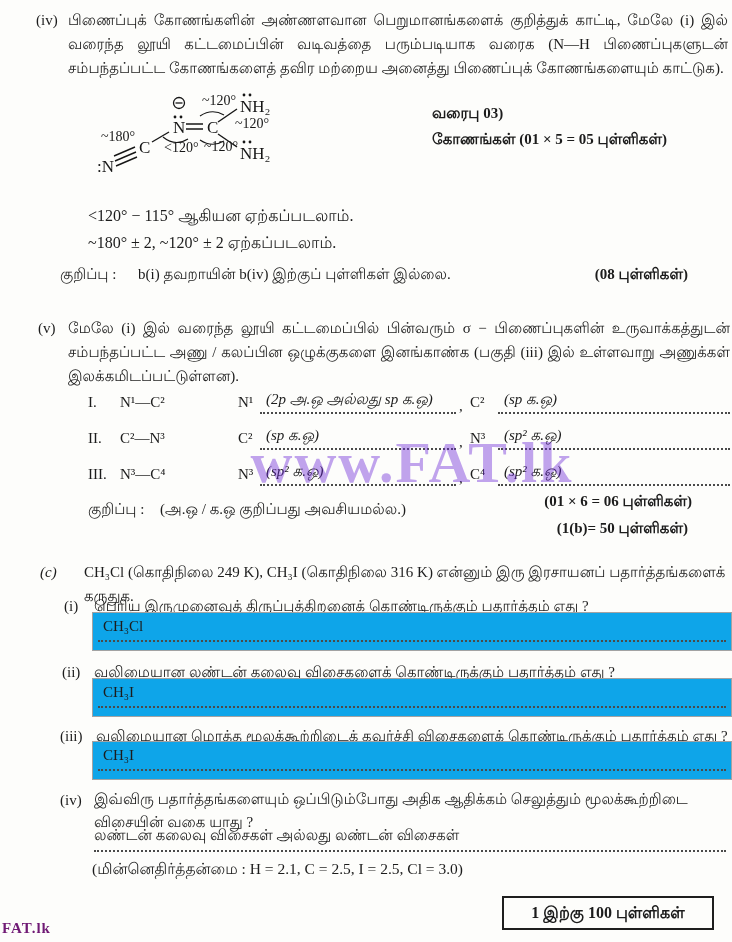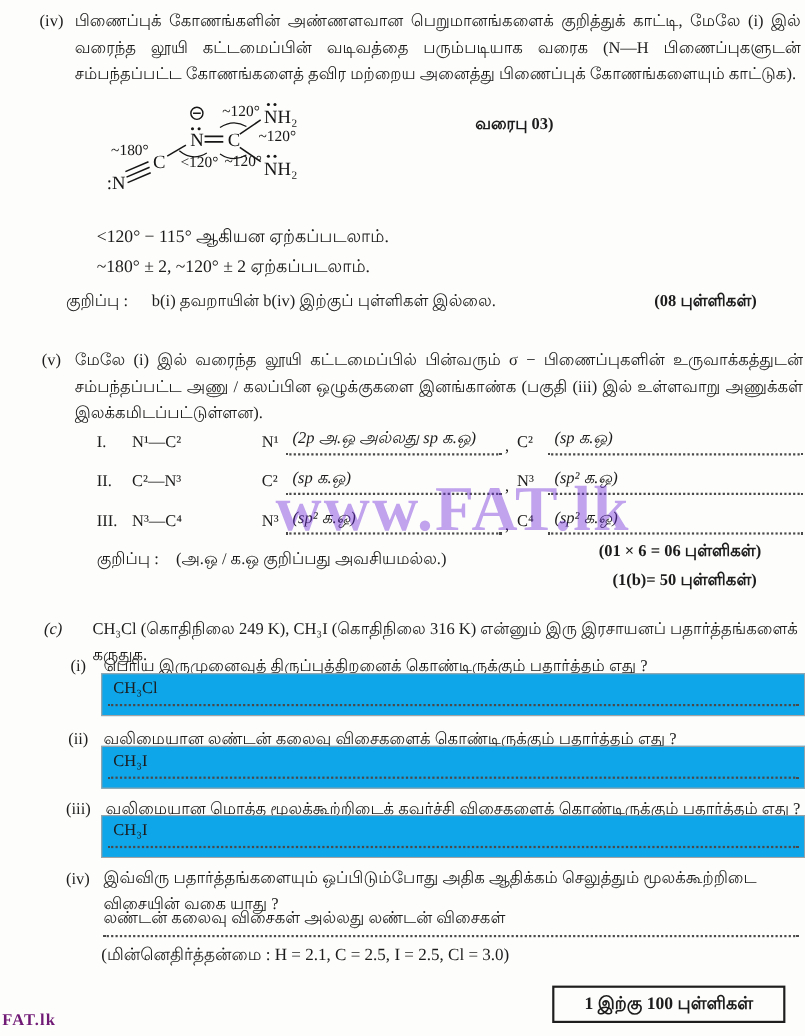--- a/index.html
+++ b/index.html
@@ -122,20 +122,21 @@
 
   <text class="angle" x="11" y="57">~180°</text>
   <text class="angle" x="112" y="21">~120°</text>
   <text class="angle" x="145" y="44">~120°</text>
   <text class="angle" x="74" y="68">&lt;120°</text>
   <text class="angle" x="114" y="67">~120°</text>
 </svg>
 
 <div class="abs marks" id="iv-marks">
   <div>வரைபு 03)</div>
+  <div>கோணங்கள் (01 × 5 = 05 புள்ளிகள்)</div>
 </div>
 
 <div class="abs" id="accept">
   <div>&lt;120° − 115° ஆகியன ஏற்கப்படலாம்.</div>
   <div>~180° ± 2,  ~120° ± 2 ஏற்கப்படலாம்.</div>
 </div>
 
 <span class="abs" id="note-iv-label">குறிப்பு :</span>
 <span class="abs" id="note-iv-text">b(i) தவறாயின் b(iv) இற்குப் புள்ளிகள் இல்லை.</span>
 <span class="abs marks" id="note-iv-marks">(08 புள்ளிகள்)</span>

